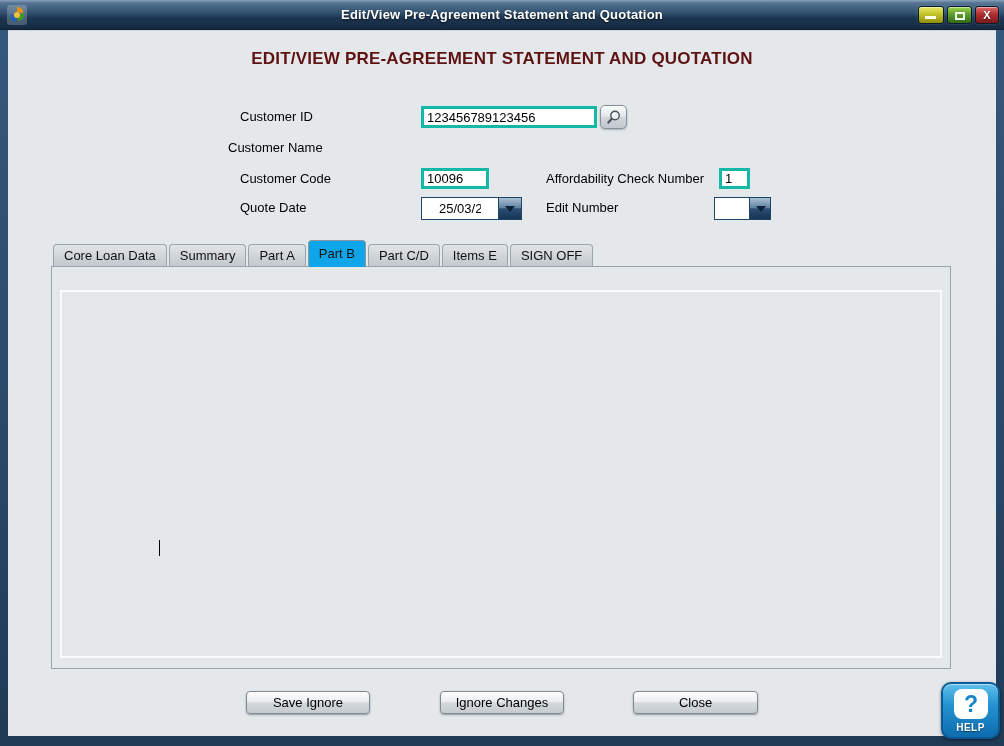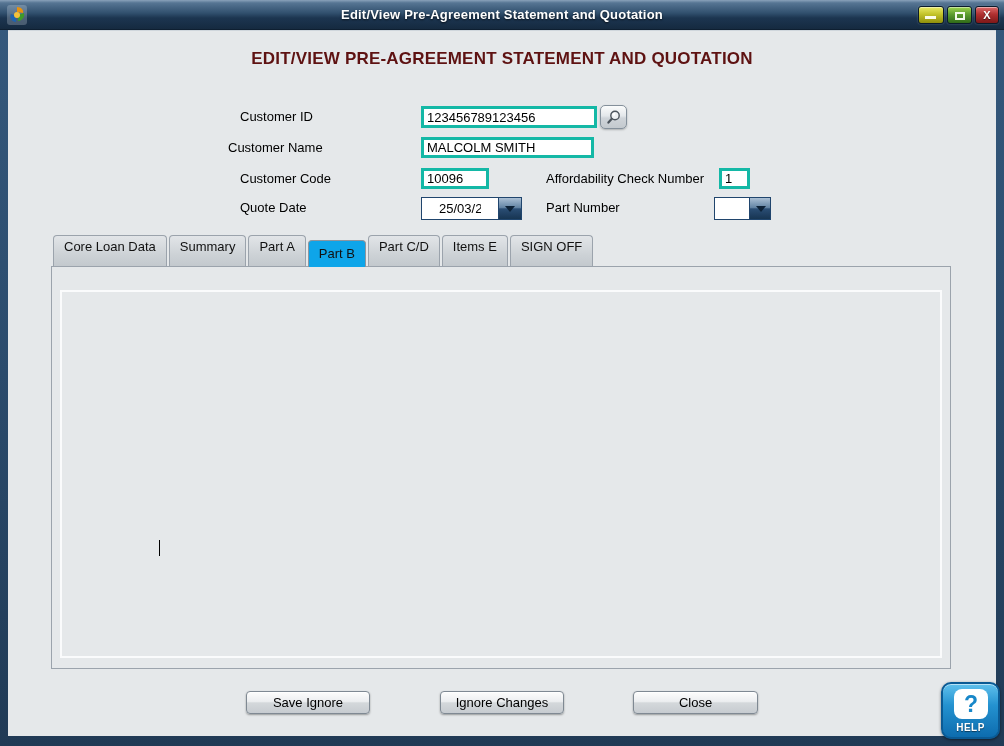--- a/index.html
+++ b/index.html
@@ -49,21 +49,21 @@
   .combo input { border:0; flex:1; min-width:0; font-size:13px; padding:0 17px; outline:none;
     font-family:"Liberation Sans",sans-serif; }
   .combo .drop { width:23px; height:100%; cursor:pointer; position:relative;
     background:linear-gradient(180deg,#aabfd4 0%, #6485a5 45%, #2a4d74 52%, #173552 100%);
     border-left:1px solid #20456d; }
   .combo .drop::after { content:""; position:absolute; left:6px; top:8px;
     border-left:5px solid transparent; border-right:5px solid transparent; border-top:6px solid #0d2238; }
 
   
   .tabs { position:absolute; left:45px; top:209px; height:27px; display:flex; align-items:flex-end; }
-  .tab { height:32px; line-height:22px; padding:0 10px; margin-right:2px; font-size:13px; color:#111;
+  .tab { height:23px; line-height:22px; padding:0 10px; margin-right:2px; font-size:13px; color:#111;
     background:linear-gradient(180deg,#e2e5e8 0%, #cdd2d6 60%, #c2c8cd 100%);
     border:1px solid #9ba3ac; border-bottom:none; border-radius:4px 4px 0 0; cursor:pointer; white-space:nowrap; }
   .tab.active { height:27px; line-height:26px; background:#0ea5e9; position:relative; z-index:3;
     border-color:#8d959e; }
 
   .tab-panel { position:absolute; left:43px; top:235px; width:900px; height:403px;
     border:1px solid #9ba3ac; background:#e5e8ea; z-index:1; }
   .inner-panel { position:absolute; left:8px; top:23px; right:8px; bottom:10px;
     border:2px solid #fafbfc; }
 
@@ -120,33 +120,32 @@
     <input class="fld" style="left: 413px; top: 75px; width: 176px; height: 22px;" value="123456789123456">
     <div class="search-btn">
       <svg width="17" height="17" viewBox="0 0 17 17">
         <circle cx="10" cy="6.5" r="4.2" fill="#eceff1" stroke="#4c545c" stroke-width="1.4"></circle>
         <circle cx="8.8" cy="5.4" r="1.4" fill="#ffffff"></circle>
         <line x1="6.8" y1="9.8" x2="3.4" y2="13.6" stroke="#4c545c" stroke-width="2.2" stroke-linecap="round"></line>
       </svg>
     </div>
 
     <div class="lbl" style="left:220px; top:106px;">Customer Name</div>
-    <input class="fld" style="left: 413px; top: 106px; width: 173px; height: 21px;" value="MALCOLM SMITH">
 
     <div class="lbl" style="left:232px; top:137px;">Customer Code</div>
     <input class="fld" style="left: 413px; top: 137px; width: 68px; height: 21px;" value="10096">
     <div class="lbl" style="left:538px; top:137px;">Affordability Check Number</div>
     <input class="fld" style="left: 711px; top: 137px; width: 31px; height: 21px;" value="1">
 
     <div class="lbl" style="left:232px; top:166px;">Quote Date</div>
     <div class="combo" style="left:413px; top:166px; width:101px;">
       <input value="25/03/2025" style="">
       <div class="drop"></div>
     </div>
-    <div class="lbl" style="left:538px; top:166px;">Part Number</div>
+    <div class="lbl" style="left:538px; top:166px;">Edit Number</div>
     <div class="combo" style="left:706px; top:166px; width:57px;">
       <input value="1" style="">
       <div class="drop"></div>
     </div>
 
     <div class="tabs">
       <div class="tab">Core Loan Data</div>
       <div class="tab">Summary</div>
       <div class="tab">Part A</div>
       <div class="tab active">Part B</div>

